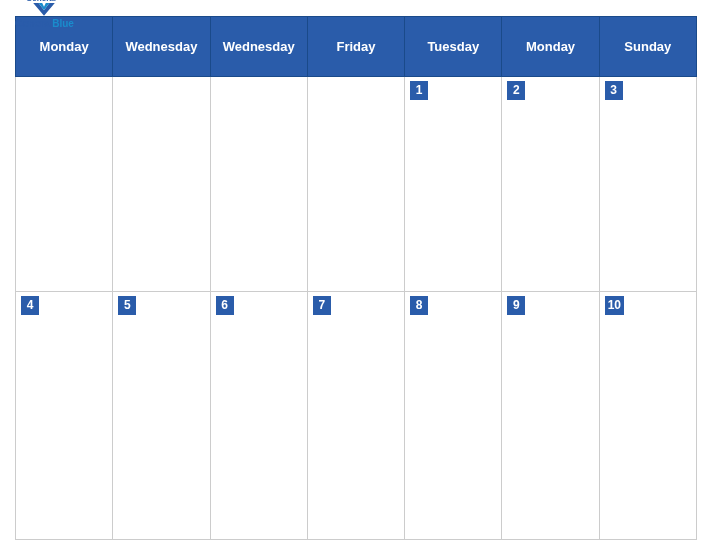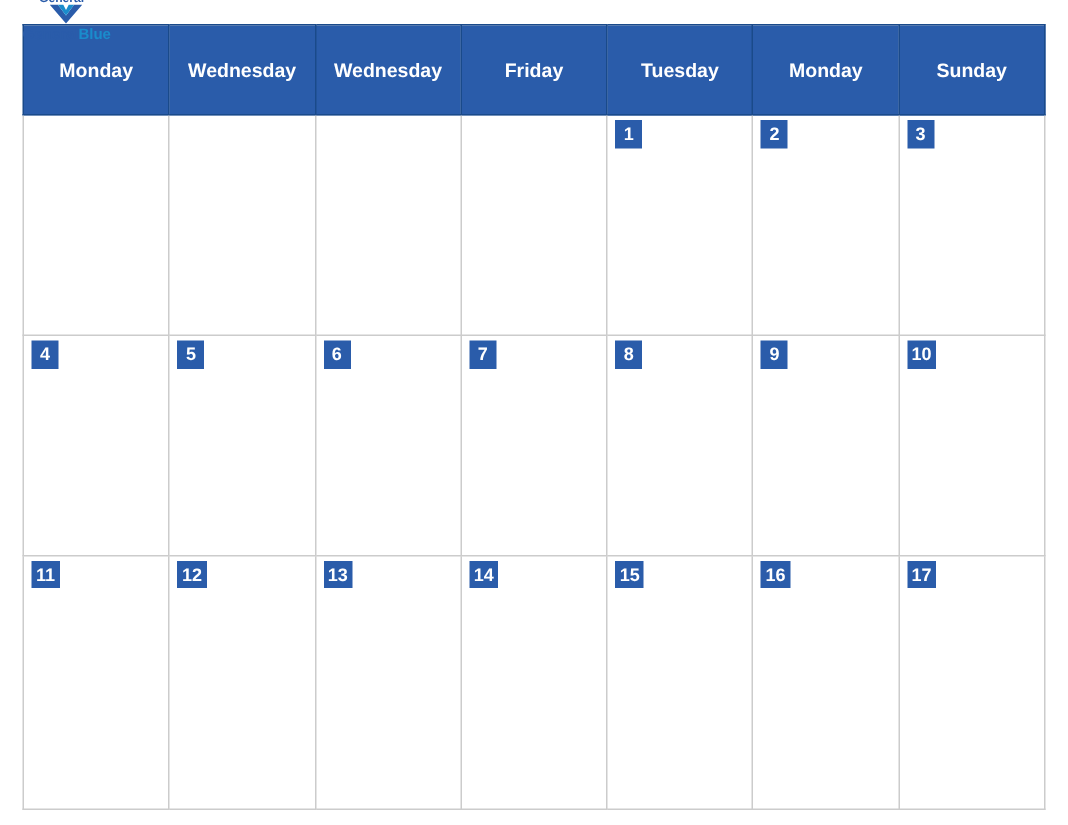--- a/index.html
+++ b/index.html
@@ -155,23 +155,14 @@
       </tr>
       <tr>
         <td><span class="day-number">4</span></td>
         <td><span class="day-number">5</span></td>
         <td><span class="day-number">6</span></td>
         <td><span class="day-number">7</span></td>
         <td><span class="day-number">8</span></td>
         <td><span class="day-number">9</span></td>
         <td><span class="day-number">10</span></td>
       </tr>
-      <tr>
-        <td><span class="day-number">11</span></td>
-        <td><span class="day-number">12</span></td>
-        <td><span class="day-number">13</span></td>
-        <td><span class="day-number">14</span></td>
-        <td><span class="day-number">15</span></td>
-        <td><span class="day-number">16</span></td>
-        <td><span class="day-number">17</span></td>
-      </tr>
     </tbody>
 </table>
 
 </body></html>

